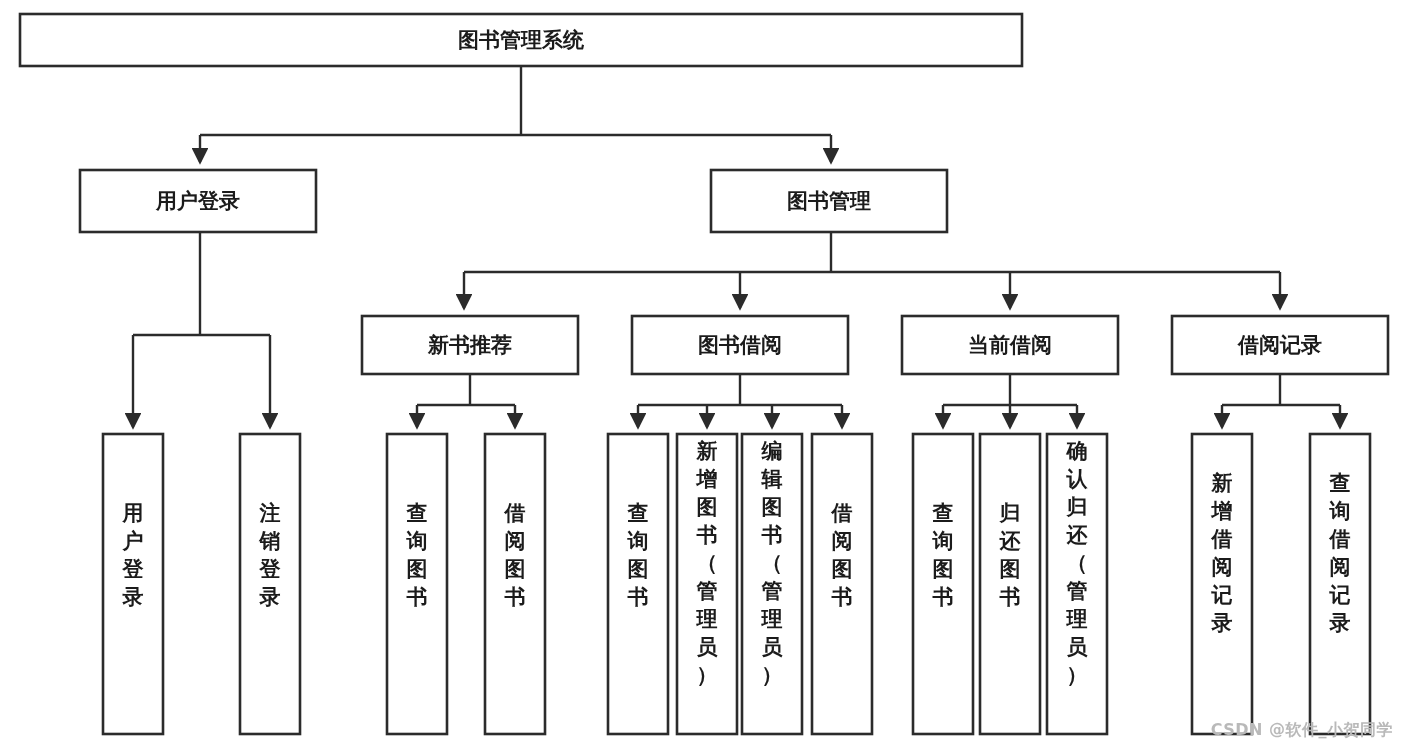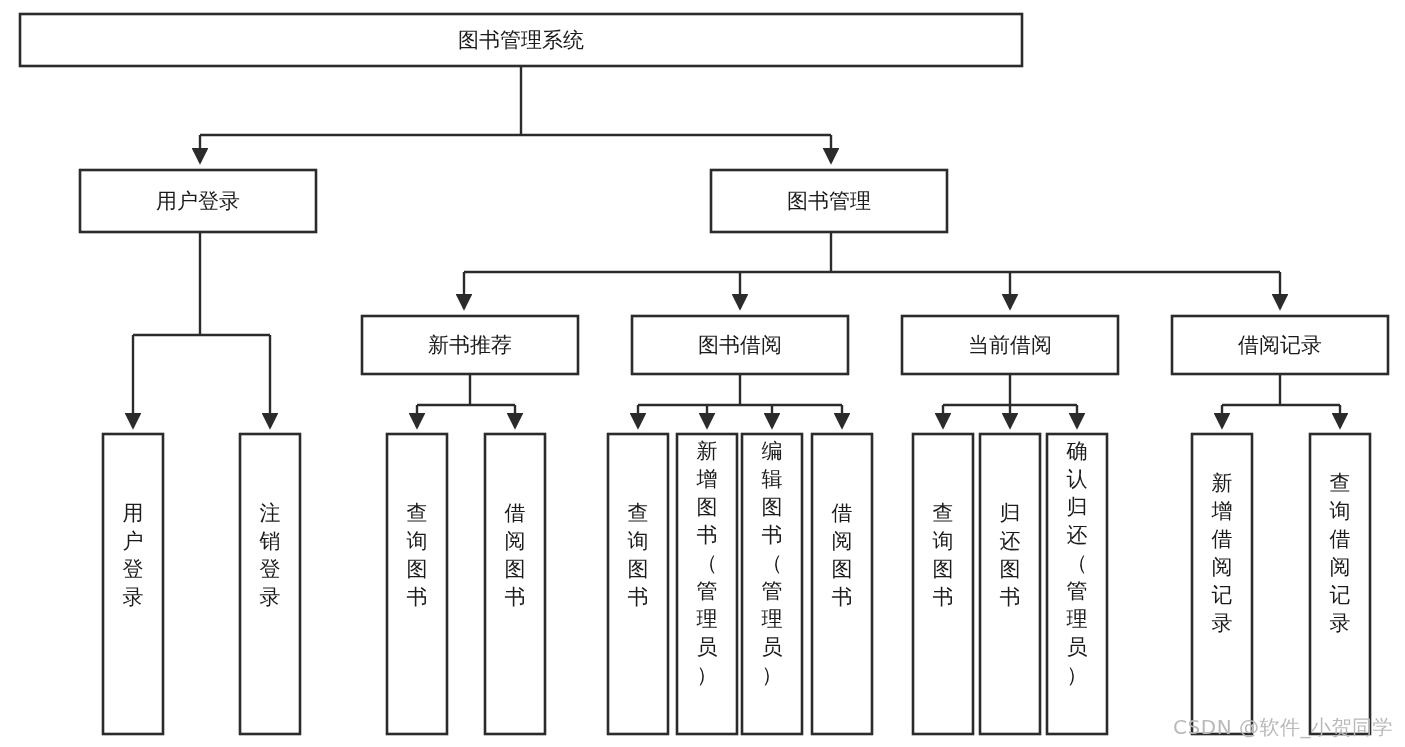--- a/index.html
+++ b/index.html
@@ -10,20 +10,21 @@
   body {
     width: 1405px;
     height: 747px;
     font-family: "DejaVu Sans", "Liberation Sans", sans-serif;
     overflow: hidden;
   }
   #diagram-root {
     position: relative;
     width: 1405px;
     height: 747px;
+    font-weight: bold;
   }
   svg#flowchart {
     position: absolute;
     top: 0;
     left: 0;
     width: 1405px;
     height: 747px;
   }
   .node-rect {
     fill: #ffffff;
@@ -49,21 +50,21 @@
     font-family: "DejaVu Sans", "Liberation Sans", sans-serif;
     font-size: 21px;
     fill: #1b1b1b;
     text-anchor: middle;
   }
   .watermark {
     position: absolute;
     right: 12px;
     bottom: 6px;
     font-family: "DejaVu Sans", "Liberation Sans", sans-serif;
-    font-size: 20px;
+    font-size: 16px;
     color: #b9b9b9;
     letter-spacing: 0.5px;
     white-space: nowrap;
     pointer-events: none;
   }
 </style>
 </head>
 <body>
 
 <div id="diagram-root">

